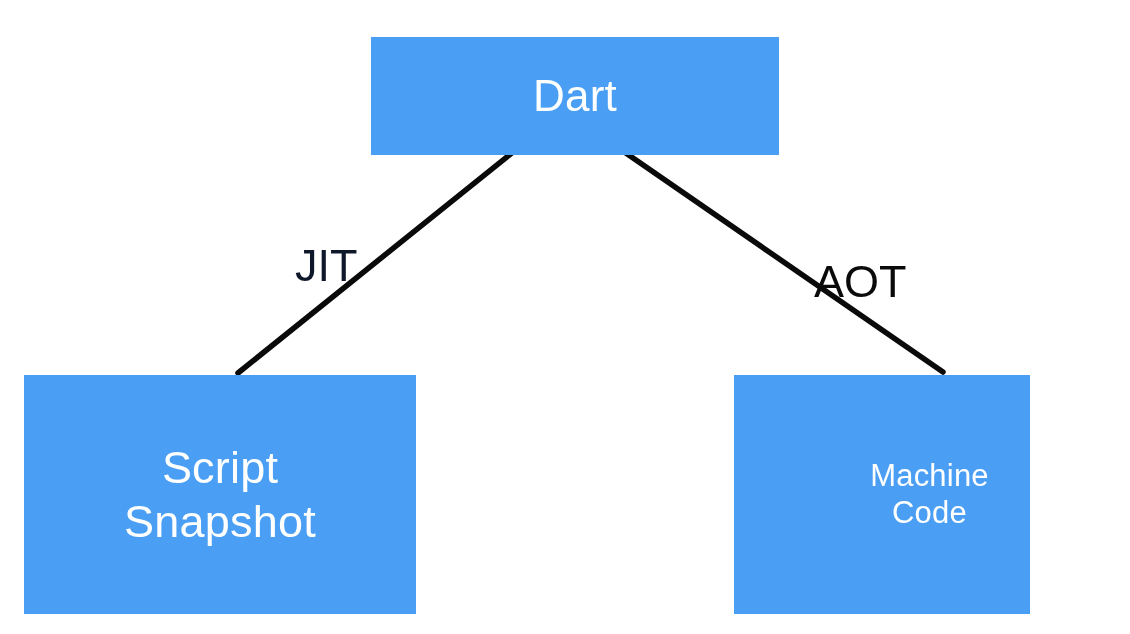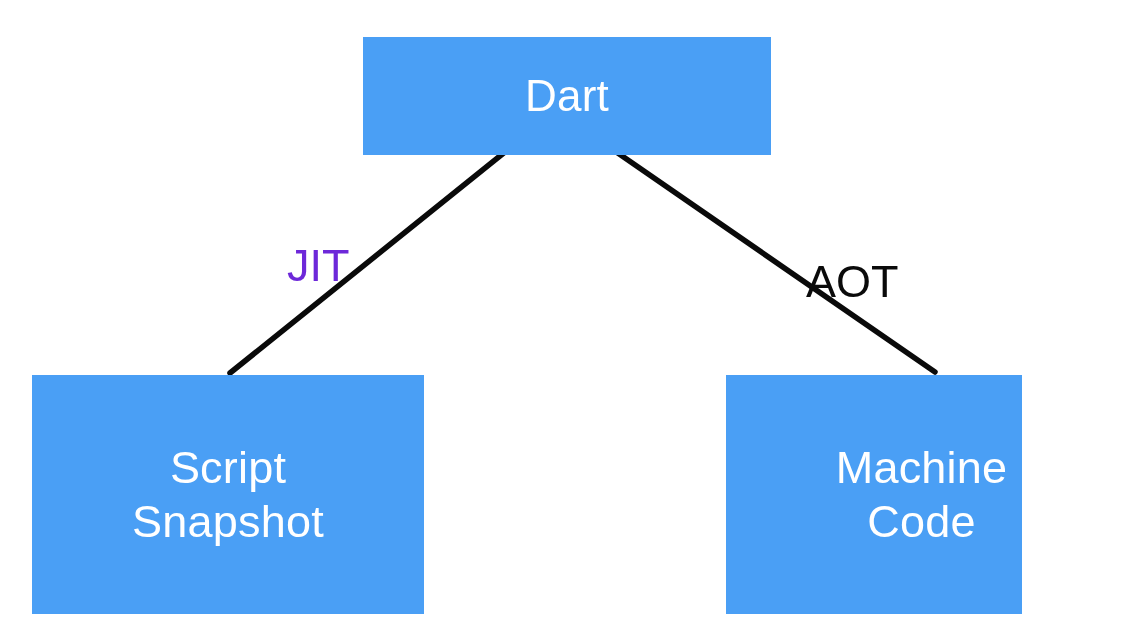--- a/index.html
+++ b/index.html
@@ -10,20 +10,21 @@
   }
   body {
     font-family: "Liberation Sans", sans-serif;
   }
   #canvas {
     position: relative;
     width: 1022px;
     height: 634px;
     background: #ffffff;
     overflow: hidden;
+    margin-left: 8px;
   }
   .edge-layer {
     position: absolute;
     left: 0;
     top: 0;
     width: 1130px;
     height: 634px;
     pointer-events: none;
   }
   .node {
@@ -50,21 +51,21 @@
     top: 375px;
     width: 392px;
     height: 239px;
     font-size: 45px;
   }
   #node-machine-code {
     left: 726px;
     top: 375px;
     width: 391px;
     height: 239px;
-    font-size: 45px;
+    font-size: 31px;
   }
   .edge-label {
     position: absolute;
     color: #0a0a0a;
     font-size: 45px;
     line-height: 1;
     white-space: nowrap;
   }
   #edge-label-jit {
     left: 287px;
@@ -80,23 +81,23 @@
 
 <div id="canvas" style="background: rgb(255, 255, 255);">
 
   <svg class="edge-layer" viewBox="0 0 1130 634" width="1130" height="634">
     <line x1="510" y1="148" x2="230" y2="373" stroke="#0a0a0a" stroke-width="5.5" stroke-linecap="round"></line>
     <line x1="612" y1="149" x2="935" y2="372" stroke="#0a0a0a" stroke-width="5.5" stroke-linecap="round"></line>
   </svg>
 
   <div class="node" id="node-dart" style="background: rgb(74, 159, 245); left: 363px; top: 37px; width: 408px; height: 118px; color: rgb(255, 255, 255);">Dart</div>
 
-  <div class="node" id="node-script-snapshot" style="background: rgb(74, 159, 245); left: 32px; top: 375px; width: 392px; height: 239px; color: rgb(255, 255, 255);">Script
+  <div class="node" id="node-script-snapshot" style="background: rgb(74, 159, 245); left: 16px; top: 375px; width: 392px; height: 239px; color: rgb(255, 255, 255);">Script
 Snapshot</div>
 
   <div class="node" id="node-machine-code" style="background: rgb(74, 159, 245); left: 726px; top: 375px; width: 391px; height: 239px; color: rgb(255, 255, 255);">Machine
 Code</div>
 
-  <div class="edge-label" id="edge-label-jit" style="color: #6d28d9;">JIT</div>
+  <div class="edge-label" id="edge-label-jit" style="color: #0f172a;">JIT</div>
 
   <div class="edge-label" id="edge-label-aot" style="color: rgb(10, 10, 10);">AOT</div>
 
 </div>
 
 </body></html>

